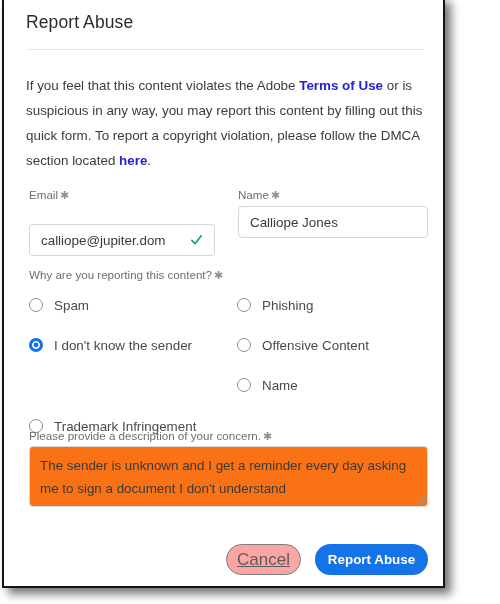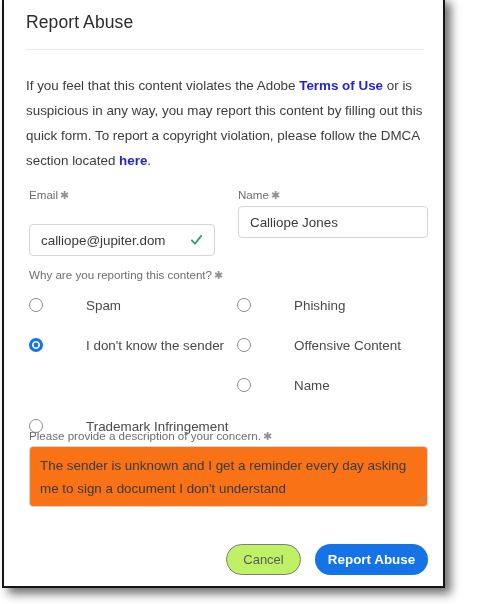--- a/index.html
+++ b/index.html
@@ -113,21 +113,20 @@
   #name-field    { left:234px; top:208px; width:190px; }
 
   
   #radio-question { position:absolute; left:25px; top:270px; }
 
   .radio-row {
     position: absolute;
     display: flex;
     align-items: center;
     height: 20px;
-    gap: 32px;
   }
   .radio-mark {
     width: 14px;
     height: 14px;
     border-radius: 50%;
     border: 1.6px solid #8e8e8e;
     box-sizing: border-box;
     background: #ffffff;
     flex: 0 0 auto;
   }
@@ -183,23 +182,24 @@
     align-items: center;
     justify-content: center;
     cursor: pointer;
     user-select: none;
   }
   #cancel-button {
     left: 222px;
     top: 546px;
     width: 75px;
     border: 1.6px solid #7d7d7d;
-    background: #bef264;
+    background: #fca5a5;
     color: #5c5c5c;
-    font-size: 13px;
+    font-size: 17px;
+    text-decoration: underline;
   }
   #submit-button {
     left: 311px;
     top: 546px;
     width: 113px;
     background: #1473e6;
     border: none;
     color: #ffffff;
     font-size: 13.4px;
     font-weight: bold;

